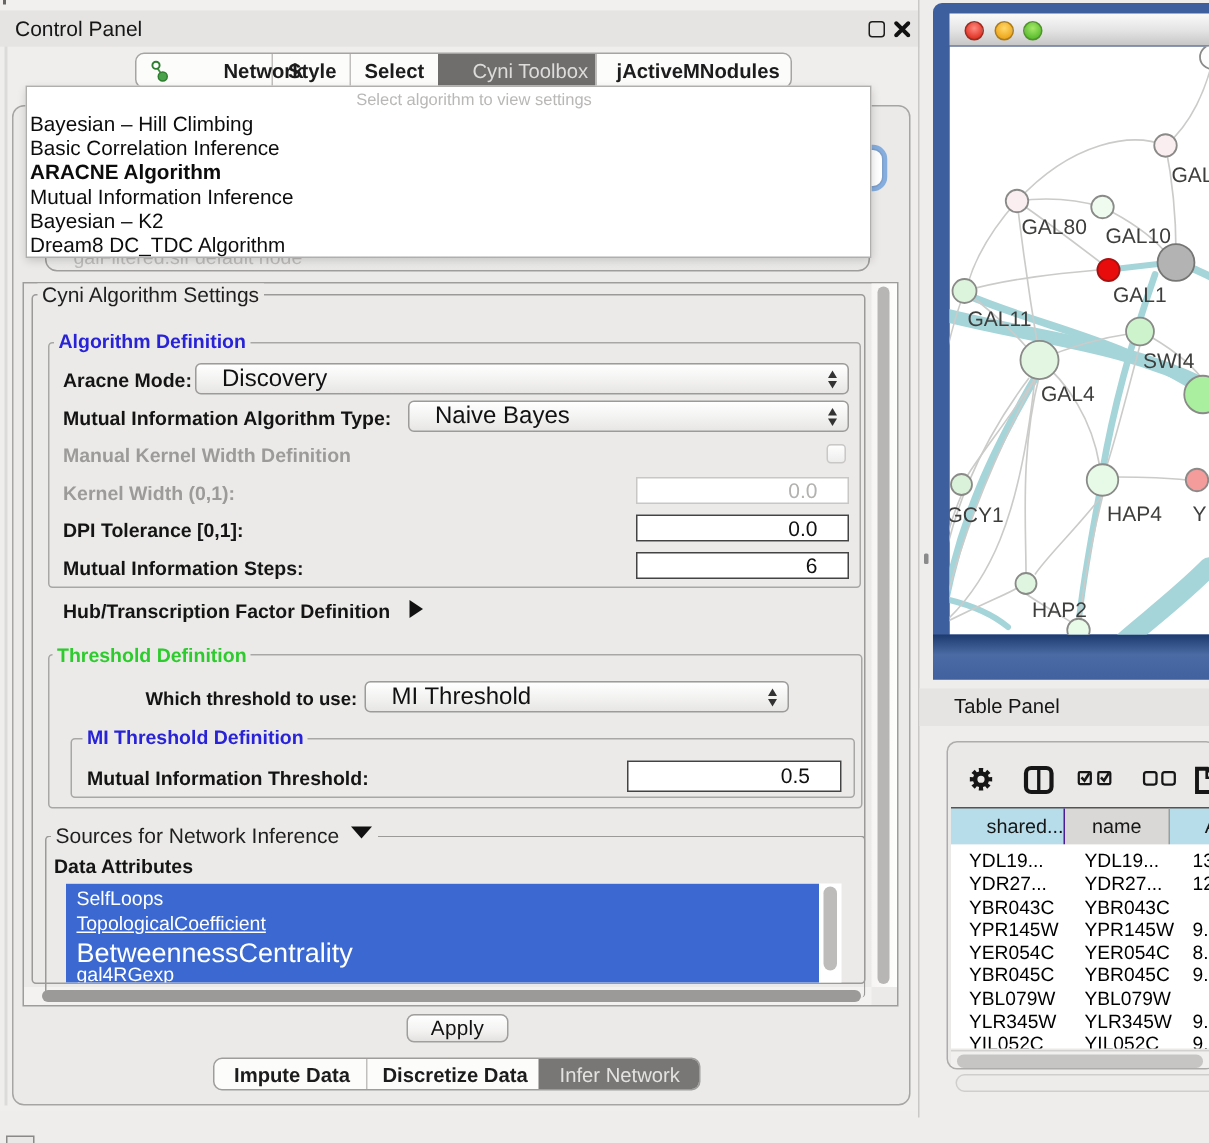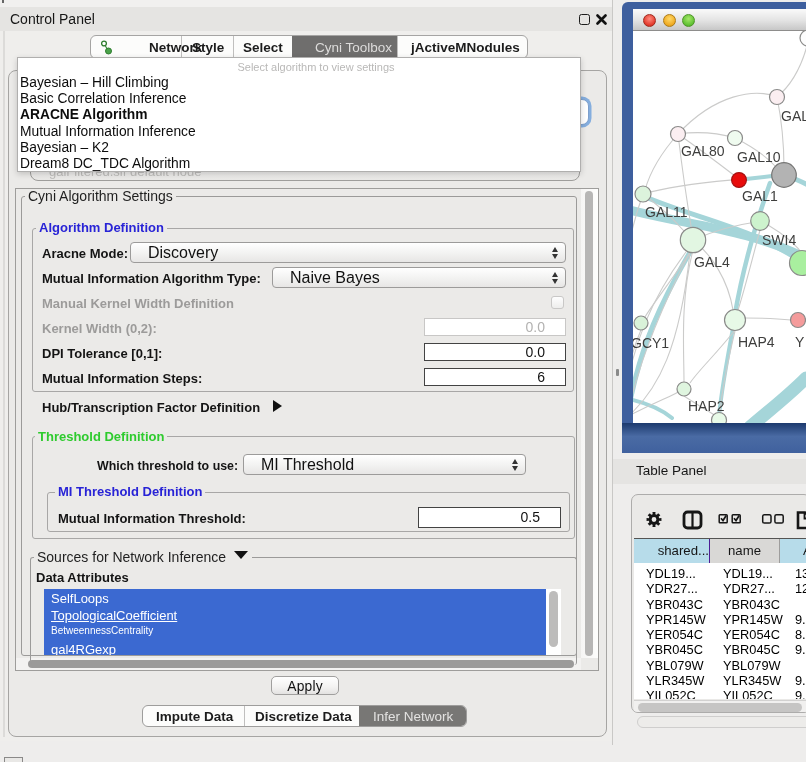--- a/index.html
+++ b/index.html
@@ -90,21 +90,21 @@
       <span class="ctext">Naive Bayes</span>
       <span class="carrows">
         <span class="tri-up"></span>
         <span class="tri-dn"></span>
       </span>
     </div>
 
 <span class="boldlbl" style="left:42px;top:296px;color:#9c9b9a;">Manual Kernel Width Definition</span>
 <div class="abs" style="left:551px;top:296px;width:13px;height:13px;background:linear-gradient(#fefefe,#ededec);border:1px solid #c9c8c7;border-radius:3px;box-sizing:border-box;"></div>
 
-<span class="boldlbl" style="left:42px;top:321px;color:#9c9b9a;">Kernel Width (0,2):</span>
+<span class="boldlbl" style="left:42px;top:321px;color:#9c9b9a;">Kernel Width (0,1):</span>
 <div class="tfield" style="left:424px;top:318px;width:142px;height:18px;border:1px solid #c8c7c6;color:#b3b2b1;line-height:16px;">0.0</div>
 
 <span class="boldlbl" style="left:42px;top:346px;">DPI Tolerance [0,1]:</span>
 <div class="tfield" style="left:424px;top:343px;width:142px;height:18px;border:1px solid #434343;line-height:16px;">0.0</div>
 
 <span class="boldlbl" style="left:42px;top:371px;">Mutual Information Steps:</span>
 <div class="tfield" style="left:424px;top:368px;width:142px;height:18px;border:1px solid #434343;line-height:16px;">6</div>
 
 <span class="boldlbl" style="left:42px;top:400px;">Hub/Transcription Factor Definition</span>
 <div class="abs" style="left:273px;top:400px;width:0;height:0;border-top:6px solid transparent;border-bottom:6px solid transparent;border-left:9px solid #111;"></div>
@@ -131,21 +131,21 @@
 <span class="grouptitle" style="left:34px;top:550px;color:#1f1f1f;font-size:14px;">Sources for Network Inference</span>
 <div class="abs" style="left:226px;top:550px;width:26px;height:14px;background:#ebeae8;"></div>
 <div class="abs" style="left:234px;top:551px;width:0;height:0;border-left:7px solid transparent;border-right:7px solid transparent;border-top:8.5px solid #111;"></div>
 
 <span class="boldlbl" style="left:36px;top:570px;">Data Attributes</span>
 
 <div class="abs" style="left:44px;top:589px;width:517px;height:66px;background:#ffffff;overflow:hidden;">
   <div style="position:absolute;left:0;top:0;width:502px;height:120px;background:#3b69d1;"></div>
   <span style="position:absolute;left:7px;top:2px;font-size:13px;color:#fff;">SelfLoops</span>
   <span style="position:absolute;left:7px;top:19px;font-size:13px;color:#fff;text-decoration:underline;">TopologicalCoefficient</span>
-  <span style="position:absolute;left:7px;top:36px;font-size:10px;color:#fff;">BetweennessCentrality</span>
+  <span style="position:absolute;left:7px;top:36px;font-size:18px;color:#fff;">BetweennessCentrality</span>
   <span style="position:absolute;left:7px;top:53px;font-size:13px;color:#fff;">gal4RGexp</span>
   <div style="position:absolute;left:505px;top:2px;width:9px;height:56px;background:#bdbcbb;border-radius:5px;"></div>
 </div>
 
 <div class="abs" style="left:271px;top:676px;width:68px;height:19px;background:linear-gradient(#ffffff,#f3f2f1 60%,#e3e2e1);border:1px solid #a09f9e;border-radius:5px;box-sizing:border-box;text-align:center;">
   <span style="font-size:13.8px;font-weight:500;color:#111;line-height:17px;letter-spacing:0.2px;">Apply</span>
 </div>
 
 <div class="abs" style="left:142px;top:705px;width:325px;height:22px;background:#fcfcfb;border:1px solid #9e9d9c;border-radius:6px;box-sizing:border-box;">
   <div class="abs" style="left:101px;top:0;width:1px;height:20px;background:#c0bfbe;"></div>

